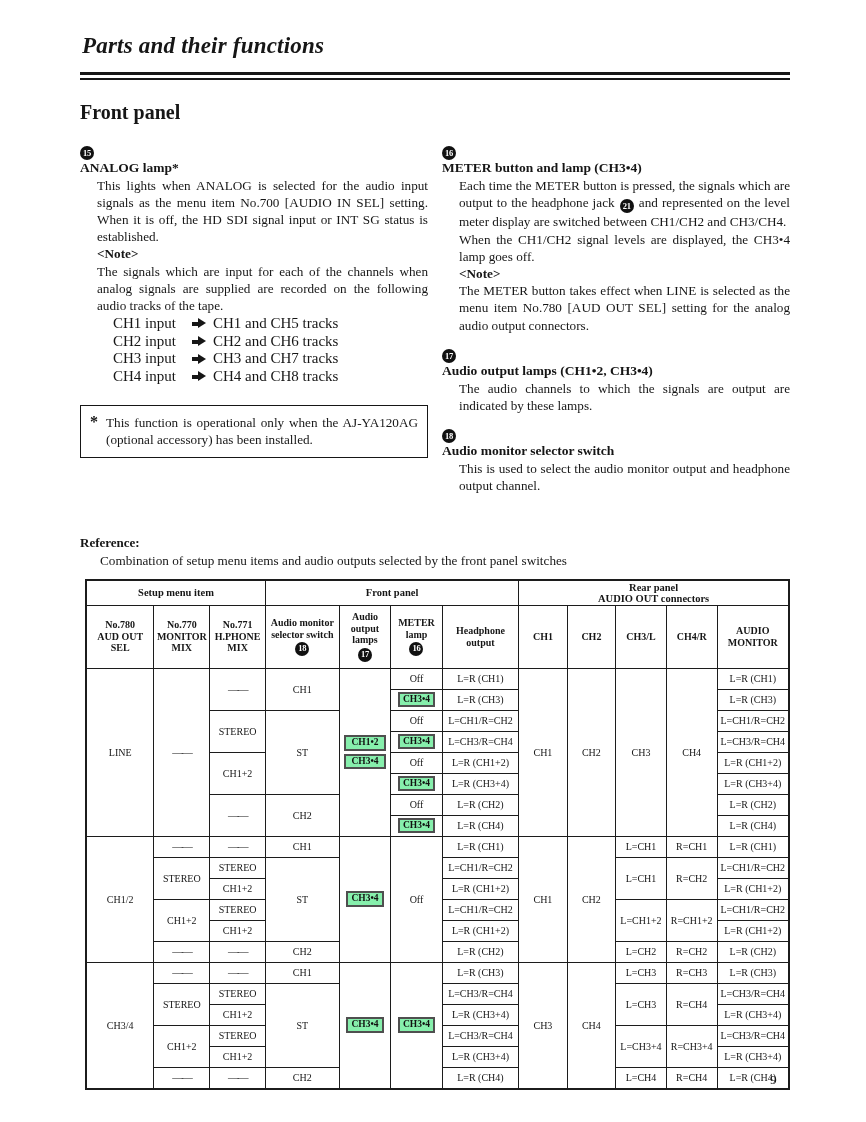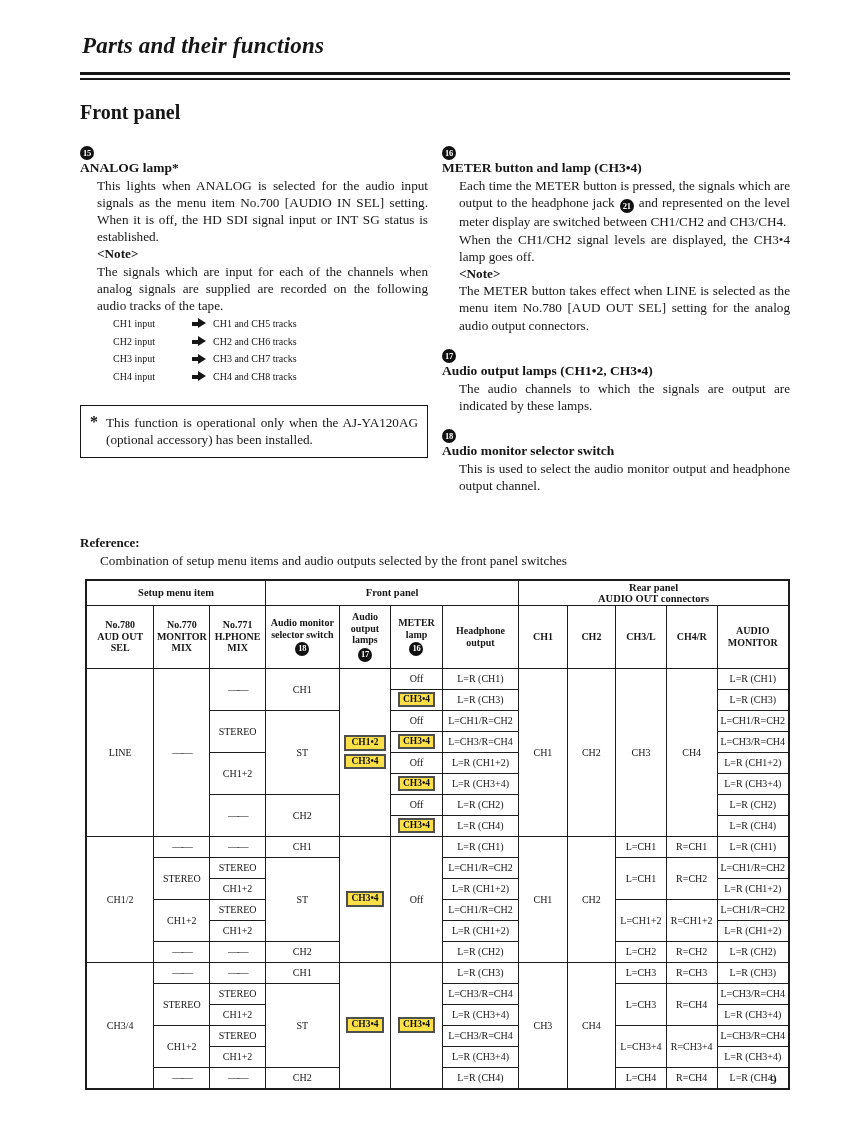--- a/index.html
+++ b/index.html
@@ -17,21 +17,21 @@
   .item-head{margin-left:-17px;display:flex;align-items:flex-start;margin-bottom:1px;flex-direction:column;}
   .item-title{font-size:13.5px;font-weight:bold;line-height:16px;text-align:center;}
   .cnum{display:inline-flex;align-items:center;justify-content:center;flex:0 0 auto;
         width:14px;height:14px;border-radius:50%;background:#111;color:#fff;
         font-size:8.5px;font-weight:bold;margin-right:3px;margin-top:1px;letter-spacing:-.3px;}
   .cnum.inline{vertical-align:-2px;margin:0 1px;}
   p.body{font-size:13.2px;line-height:17.2px;margin:0;text-align:justify;}
   p.note-label{font-size:13.2px;font-weight:bold;line-height:17.2px;margin:0;}
   .star{font-weight:bold;}
   .tracks{margin:1px 0 0 16px;}
-  .track-row{display:flex;align-items:center;font-size:10px;line-height:17.6px;}
+  .track-row{display:flex;align-items:center;font-size:15px;line-height:17.6px;}
   .track-from{width:76px;}
   .arrow{display:inline-block;position:relative;width:15px;height:11px;margin:0 7px 0 2px;}
   .arrow::before{content:"";position:absolute;left:1px;top:3.5px;width:6px;height:4px;background:#161616;}
   .arrow::after{content:"";position:absolute;right:0;top:0;width:0;height:0;
                 border-left:8px solid #161616;border-top:5.5px solid transparent;border-bottom:5.5px solid transparent;}
   .note-box{border:1.6px solid #161616;margin-top:19px;padding:8px 9px 9px 9px;display:flex;}
   .nb-star{font-size:16px;font-weight:bold;width:16px;flex:0 0 auto;line-height:16px;}
   .nb-text{flex:1;}
   .gap-after{margin-bottom:17px;}
   
@@ -40,21 +40,21 @@
   .ref-caption{font-size:13.2px;margin:2px 0 0 20px;}
   
   table.ref-table{border-collapse:collapse;table-layout:fixed;margin:10px 0 0 5px;
                   border:2px solid #1c1c1c;}
   .ref-table th,.ref-table td{border:1px solid #1c1c1c;text-align:center;vertical-align:middle;
                   font-size:10px;padding:0 2px;overflow:hidden;}
   .ref-table th{font-weight:bold;white-space:pre-line;}
   .ref-table .group-th{height:24px;font-size:10.5px;line-height:11px;}
   .ref-table .col-th{height:62px;font-size:10px;line-height:11.5px;}
   .ref-table tbody td{height:20px;font-size:10px;line-height:11px;}
-  .badge{display:inline-block;background:#fde047;border:2px solid #4f4f4f;
+  .badge{display:inline-block;background:#86efac;border:2px solid #4f4f4f;
          font-weight:bold;font-size:9.5px;line-height:11.5px;padding:0 3px;color:#111;}
   .lampcell .badge{display:block;margin:3px 2px;}
   .dash{letter-spacing:-1.5px;font-size:11px;}
   .col-th .cnum{margin:2px auto 0 auto;display:flex;}
   .page-num{position:absolute;left:770px;top:1072px;font-size:13.5px;}
 </style>
 </head>
 <body>
 
 <div class="page">

